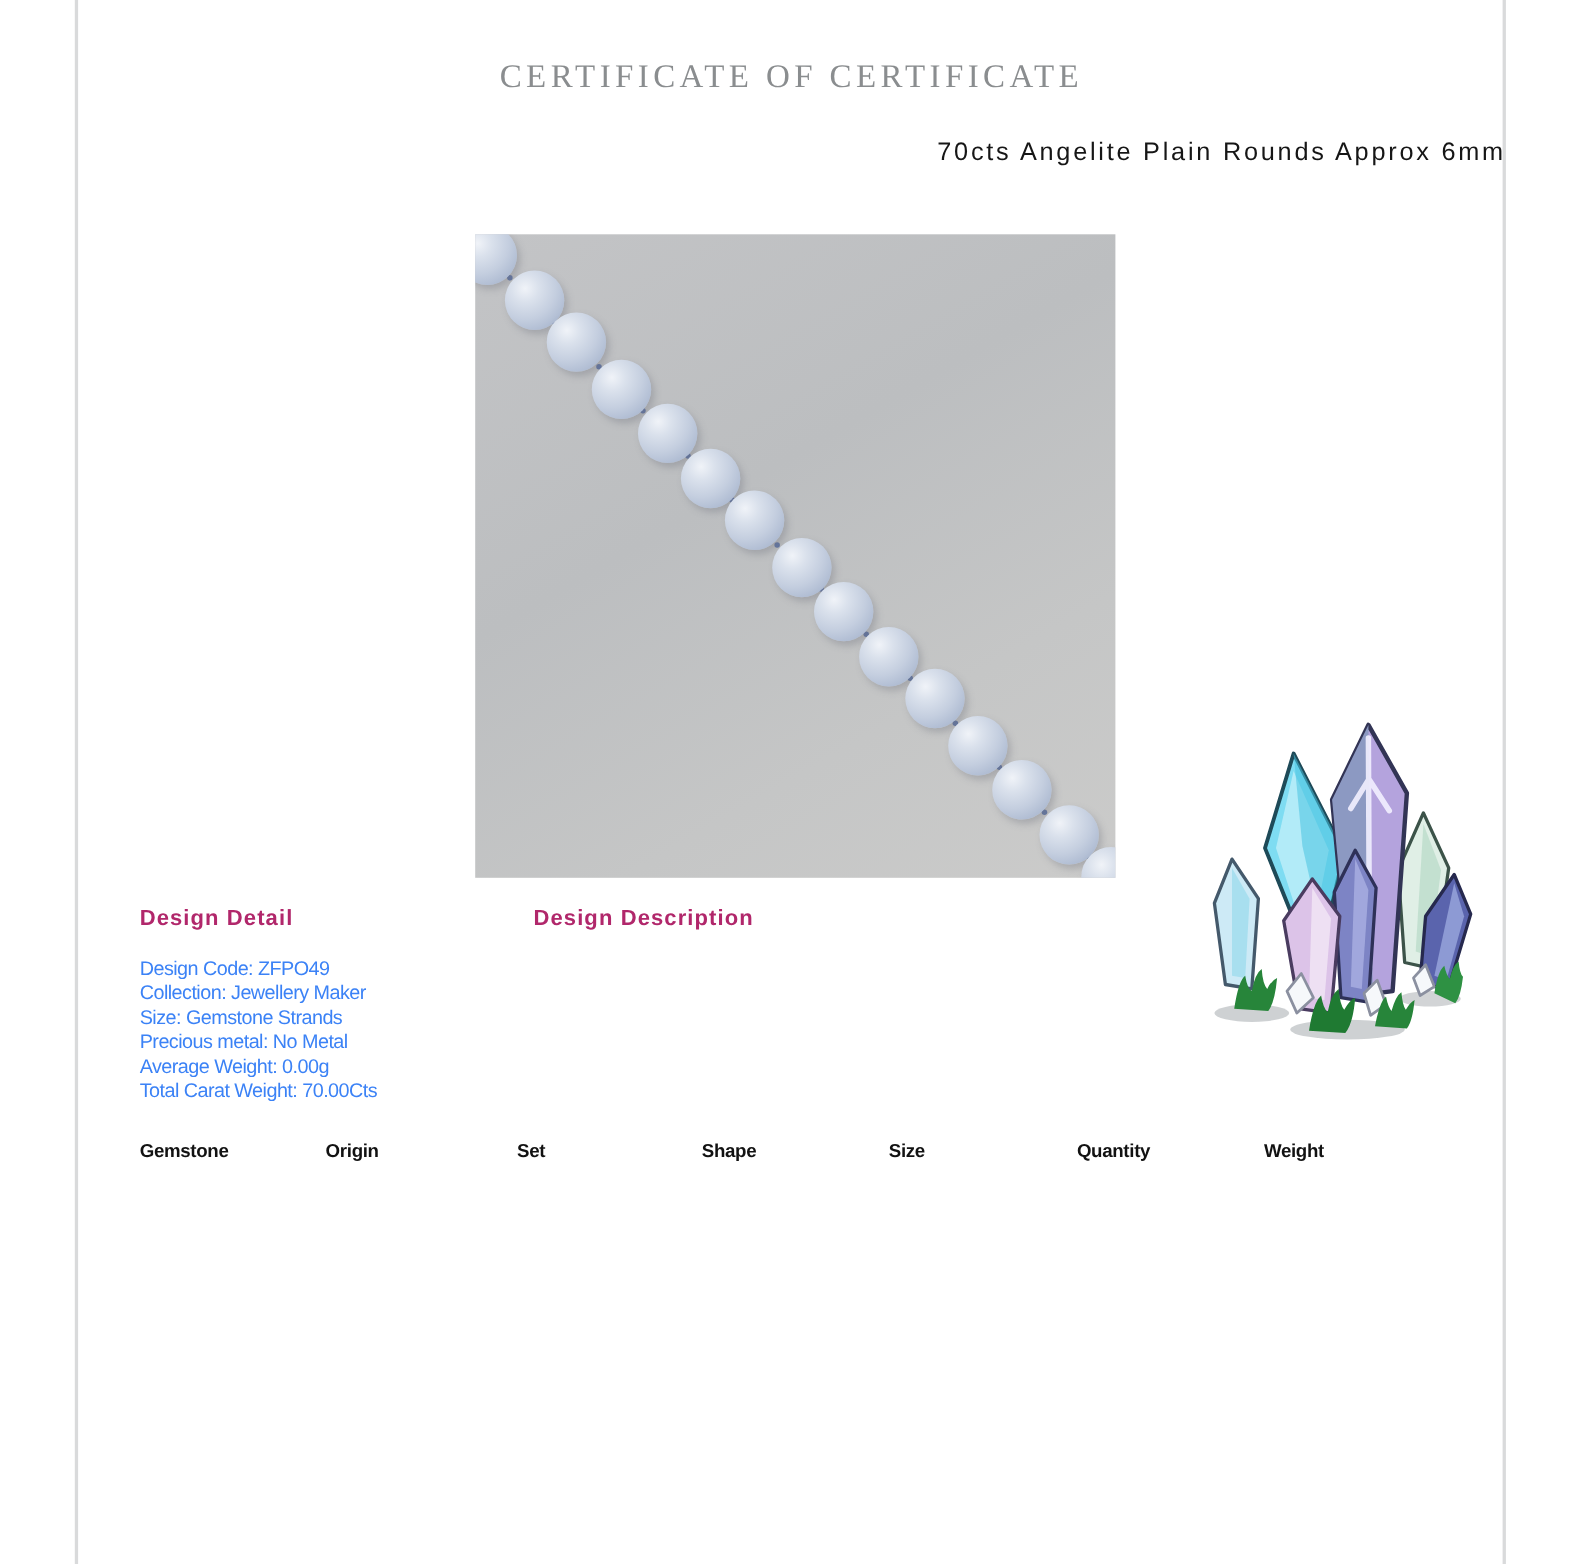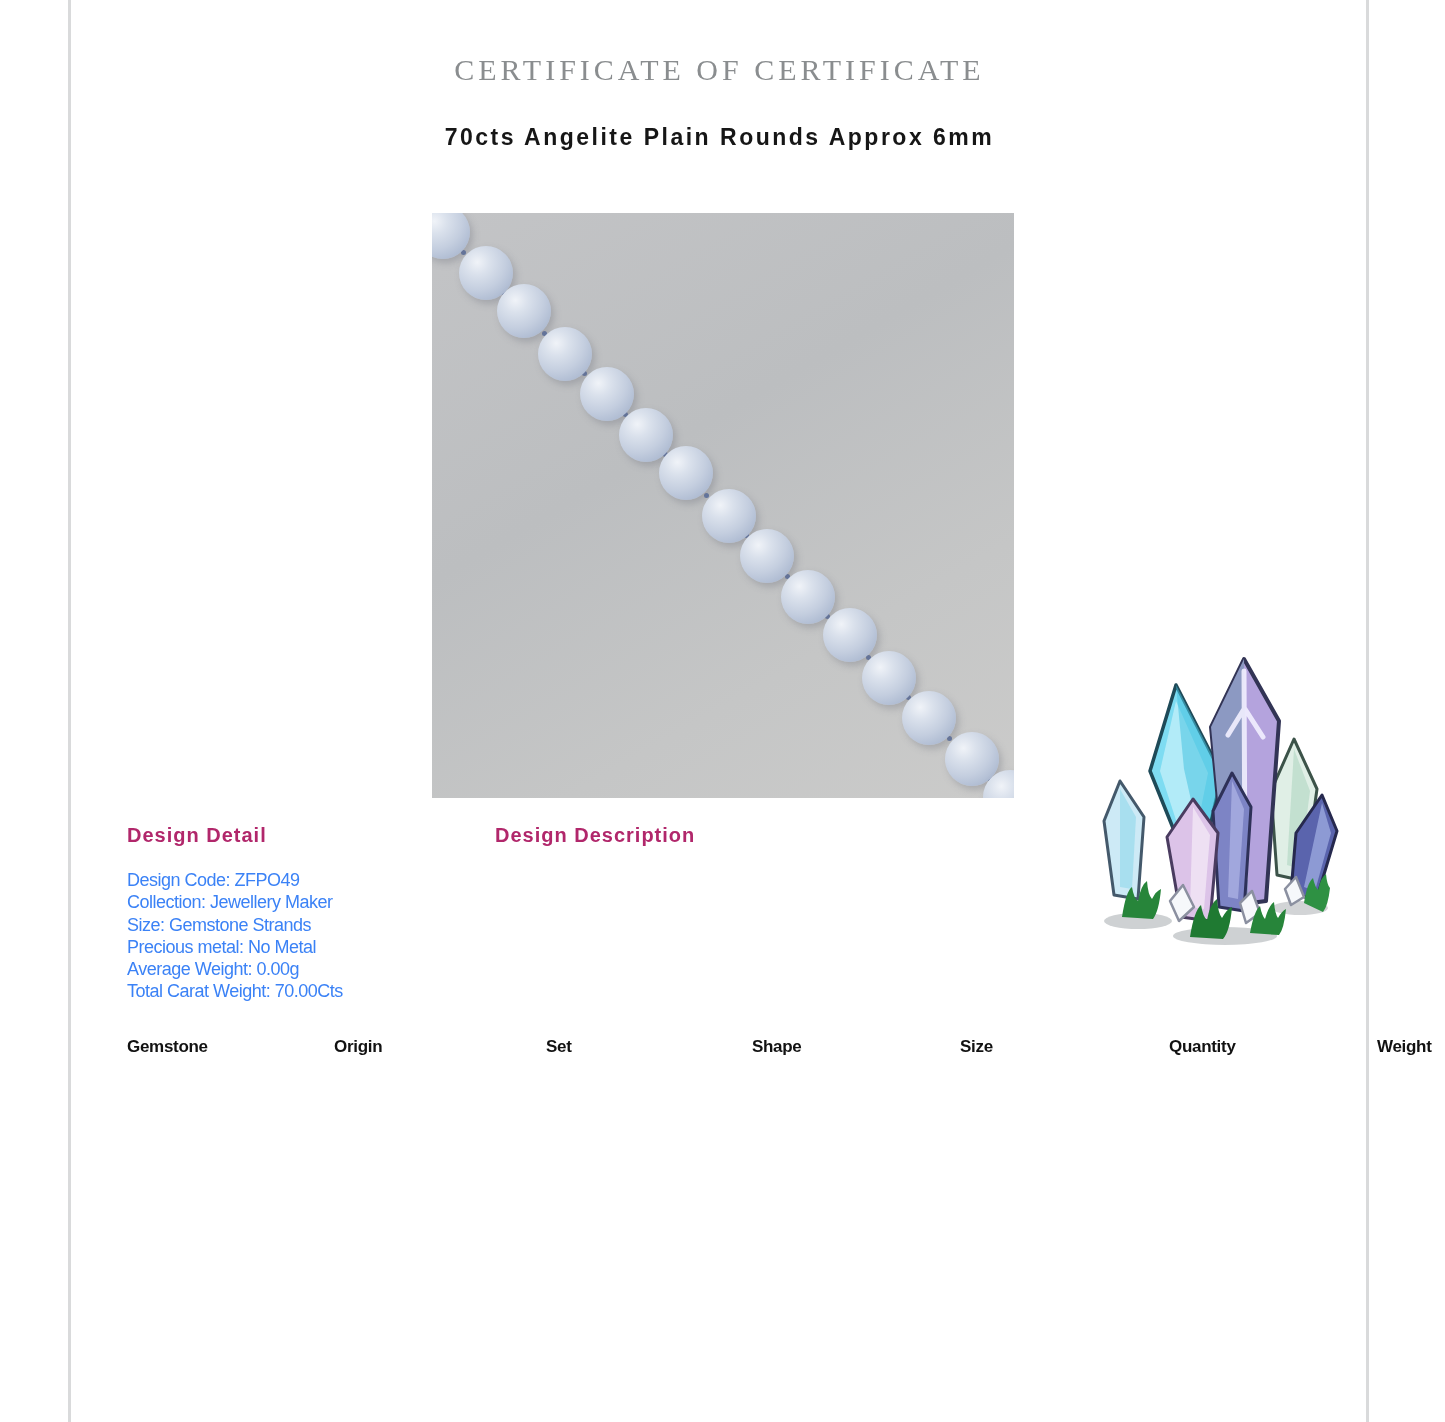--- a/index.html
+++ b/index.html
@@ -20,22 +20,22 @@
   .title {
     position:absolute; top:53px; left:70px; width:1299px;
     text-align:center;
     font-family:"Liberation Serif", serif;
     font-size:30px; font-weight:400;
     letter-spacing:4px;
     color:#8a8d8f;
   }
   .subtitle {
     position:absolute; top:124px; left:70px; width:1299px;
-    text-align:center;
-    font-size:23px; font-weight:700;
+    text-align:right;
+    font-size:23px; font-weight:400;
     letter-spacing:2.5px;
     color:#161616;
   }
 
   .photo {
     position:absolute; left:432px; top:213px;
     width:582px; height:585px;
     background:linear-gradient(150deg,#c3c4c6 0%,#bcbec0 40%,#c5c6c6 72%,#cbcbca 100%);
     overflow:hidden;
   }
@@ -69,21 +69,20 @@
     white-space:nowrap;
   }
 
   .gem-table {
     position:absolute; left:127px; top:1037px; width:1240px;
     font-size:17px; letter-spacing:-0.3px; color:#121212;
   }
   .trow {
     display:grid;
     grid-template-columns:169px 174px 168px 170px 171px 170px 1fr;
-    gap:38px;
   }
   .trow.thead { font-weight:700; margin-bottom:26px; }
   .trow .cell { white-space:nowrap; }
 </style>
 </head>
 <body>
 
 <div class="edge-line left"></div>
 <div class="edge-line right"></div>
 
@@ -155,21 +154,21 @@
   <polygon points="158,254 170,242 178,264 164,274" fill="#f6f8fb" stroke="#8b90a0" stroke-width="2.5" stroke-linejoin="round"></polygon>
   <polygon points="203,240 214,228 222,248 209,256" fill="#f6f8fb" stroke="#8b90a0" stroke-width="2.5" stroke-linejoin="round"></polygon>
 
   <path d="M40,268 q4,-26 10,-30 q2,12 6,14 q3,-16 9,-20 q1,14 5,18 q4,-8 9,-10 q-2,22 -8,30 z" fill="#27853a"></path>
   <path d="M108,288 q4,-26 11,-32 q2,12 6,15 q3,-16 10,-21 q1,14 5,19 q5,-9 10,-11 q-2,24 -9,32 z" fill="#1f7a32"></path>
   <path d="M168,284 q4,-22 10,-27 q2,10 5,13 q4,-14 9,-17 q1,12 4,16 q4,-7 8,-9 q-2,20 -7,26 z" fill="#27853a"></path>
   <path d="M222,254 q3,-20 9,-25 q2,9 5,12 q3,-13 8,-16 q1,11 4,14 q-2,18 -7,24 z" fill="#2e9143"></path>
 </svg>
 
 <div class="heading detail" style="color: rgb(177, 39, 107);">Design Detail</div>
-<div class="heading desc" style="color: rgb(177, 39, 107); margin-left: 10px;">Design Description</div>
+<div class="heading desc" style="color: rgb(177, 39, 107);">Design Description</div>
 
 <div class="details" id="detail-lines">
     <div class="line">Design Code: ZFPO49</div>
     <div class="line">Collection: Jewellery Maker</div>
     <div class="line">Size: Gemstone Strands</div>
     <div class="line">Precious metal: No Metal</div>
     <div class="line">Average Weight: 0.00g</div>
     <div class="line">Total Carat Weight: 70.00Cts</div>
   </div>
 

